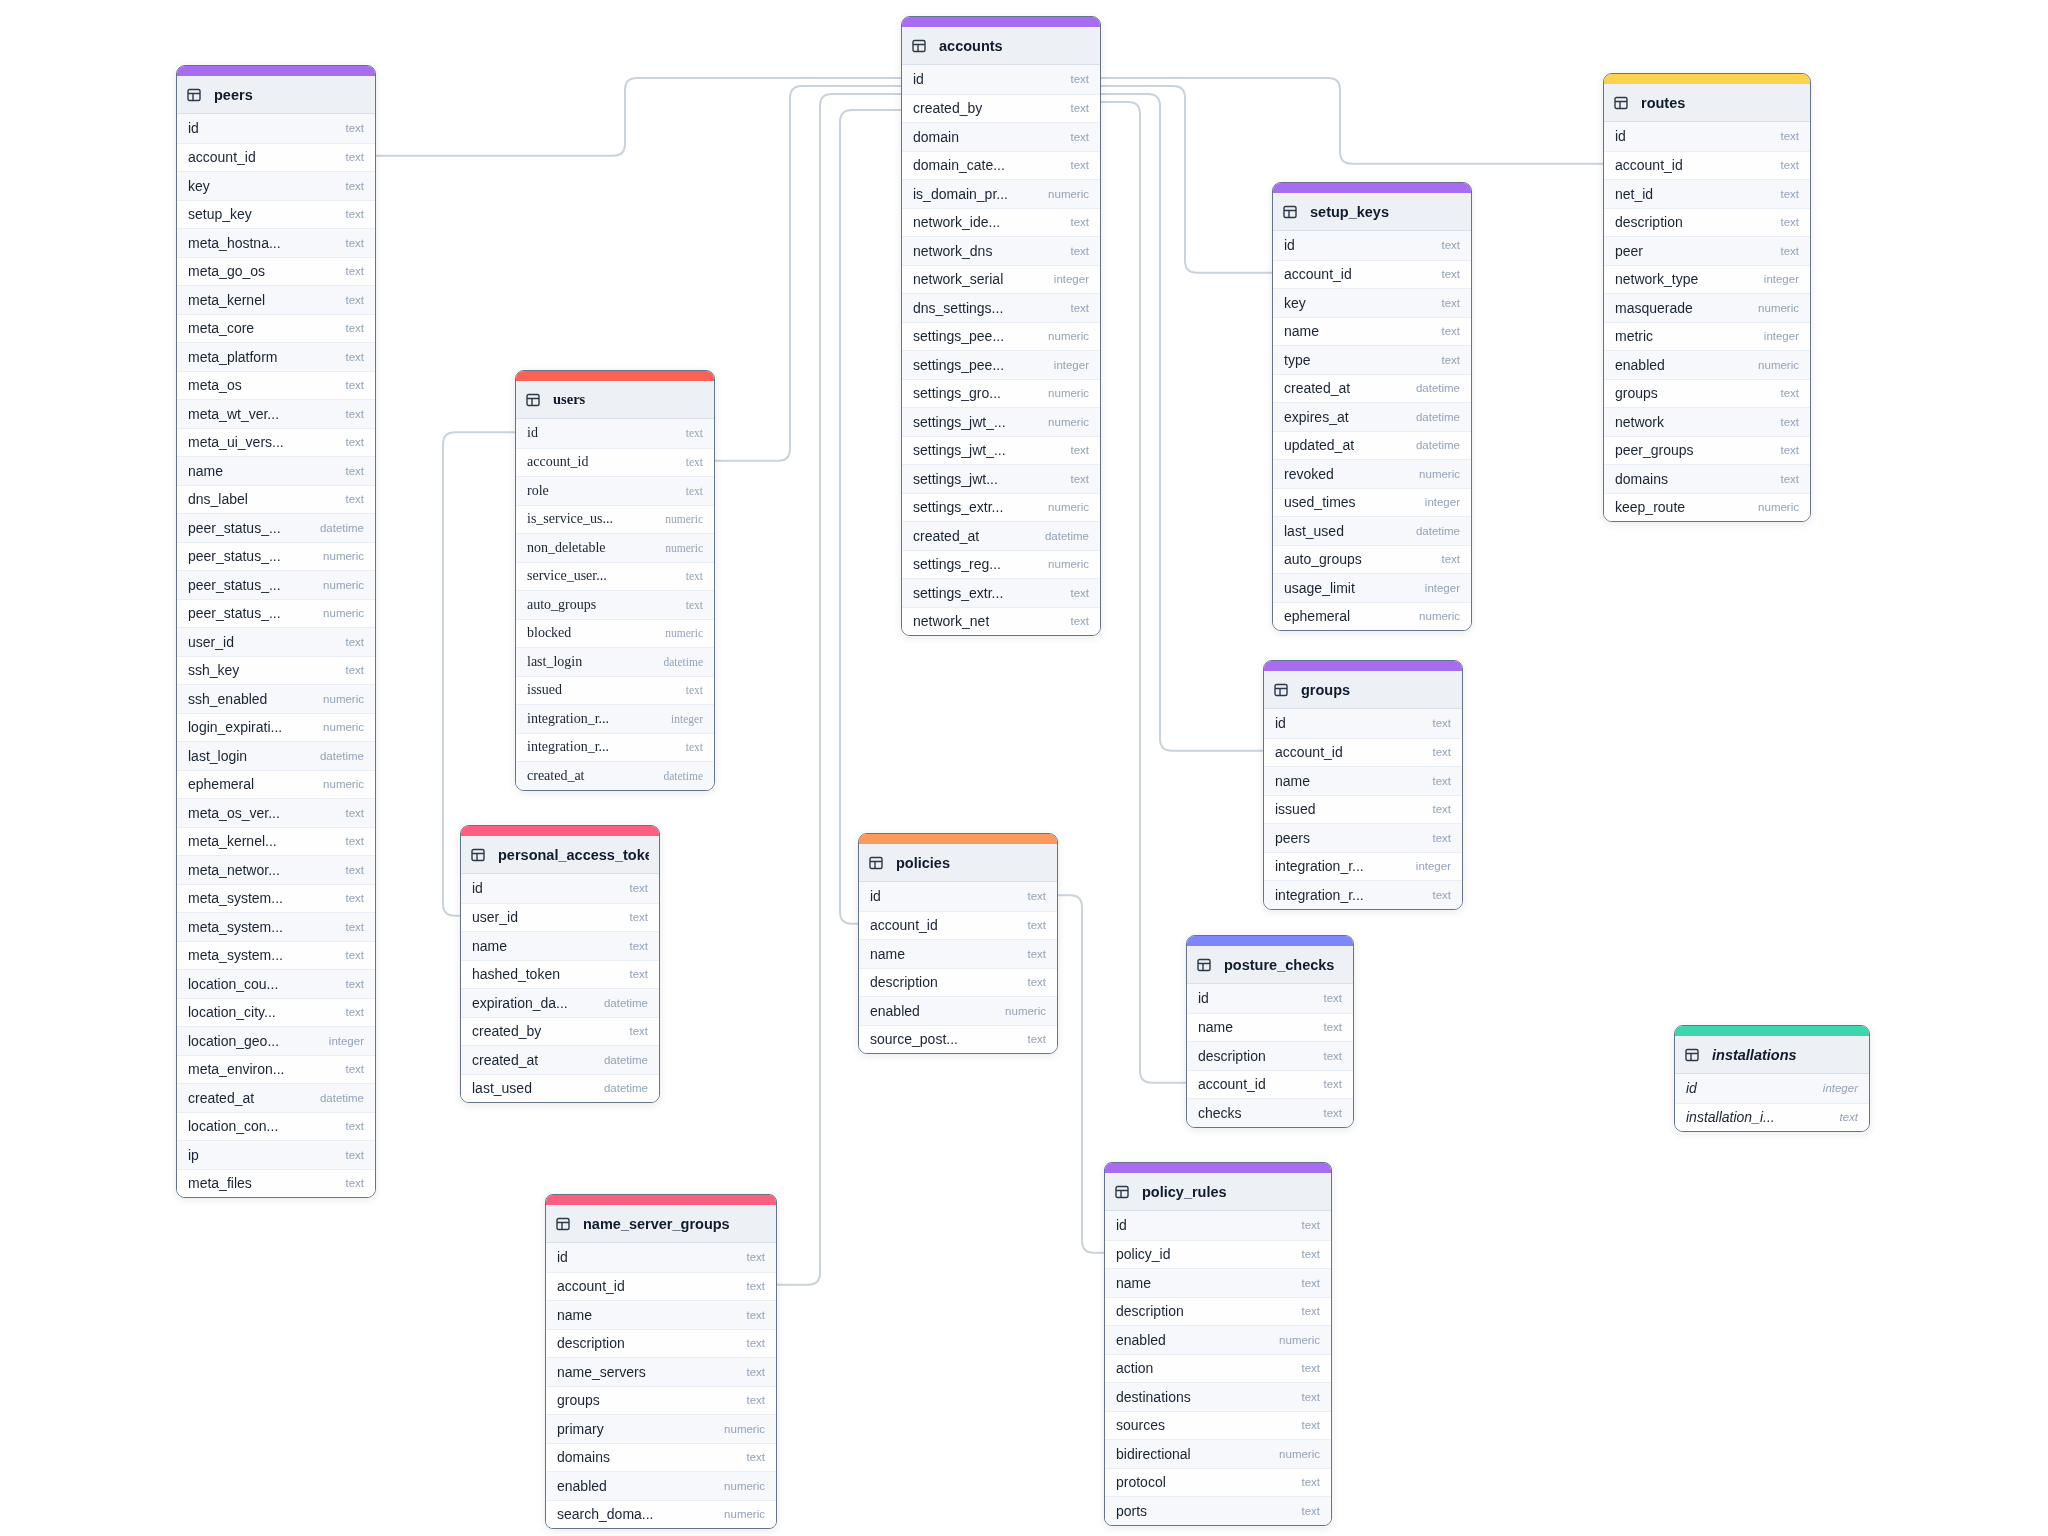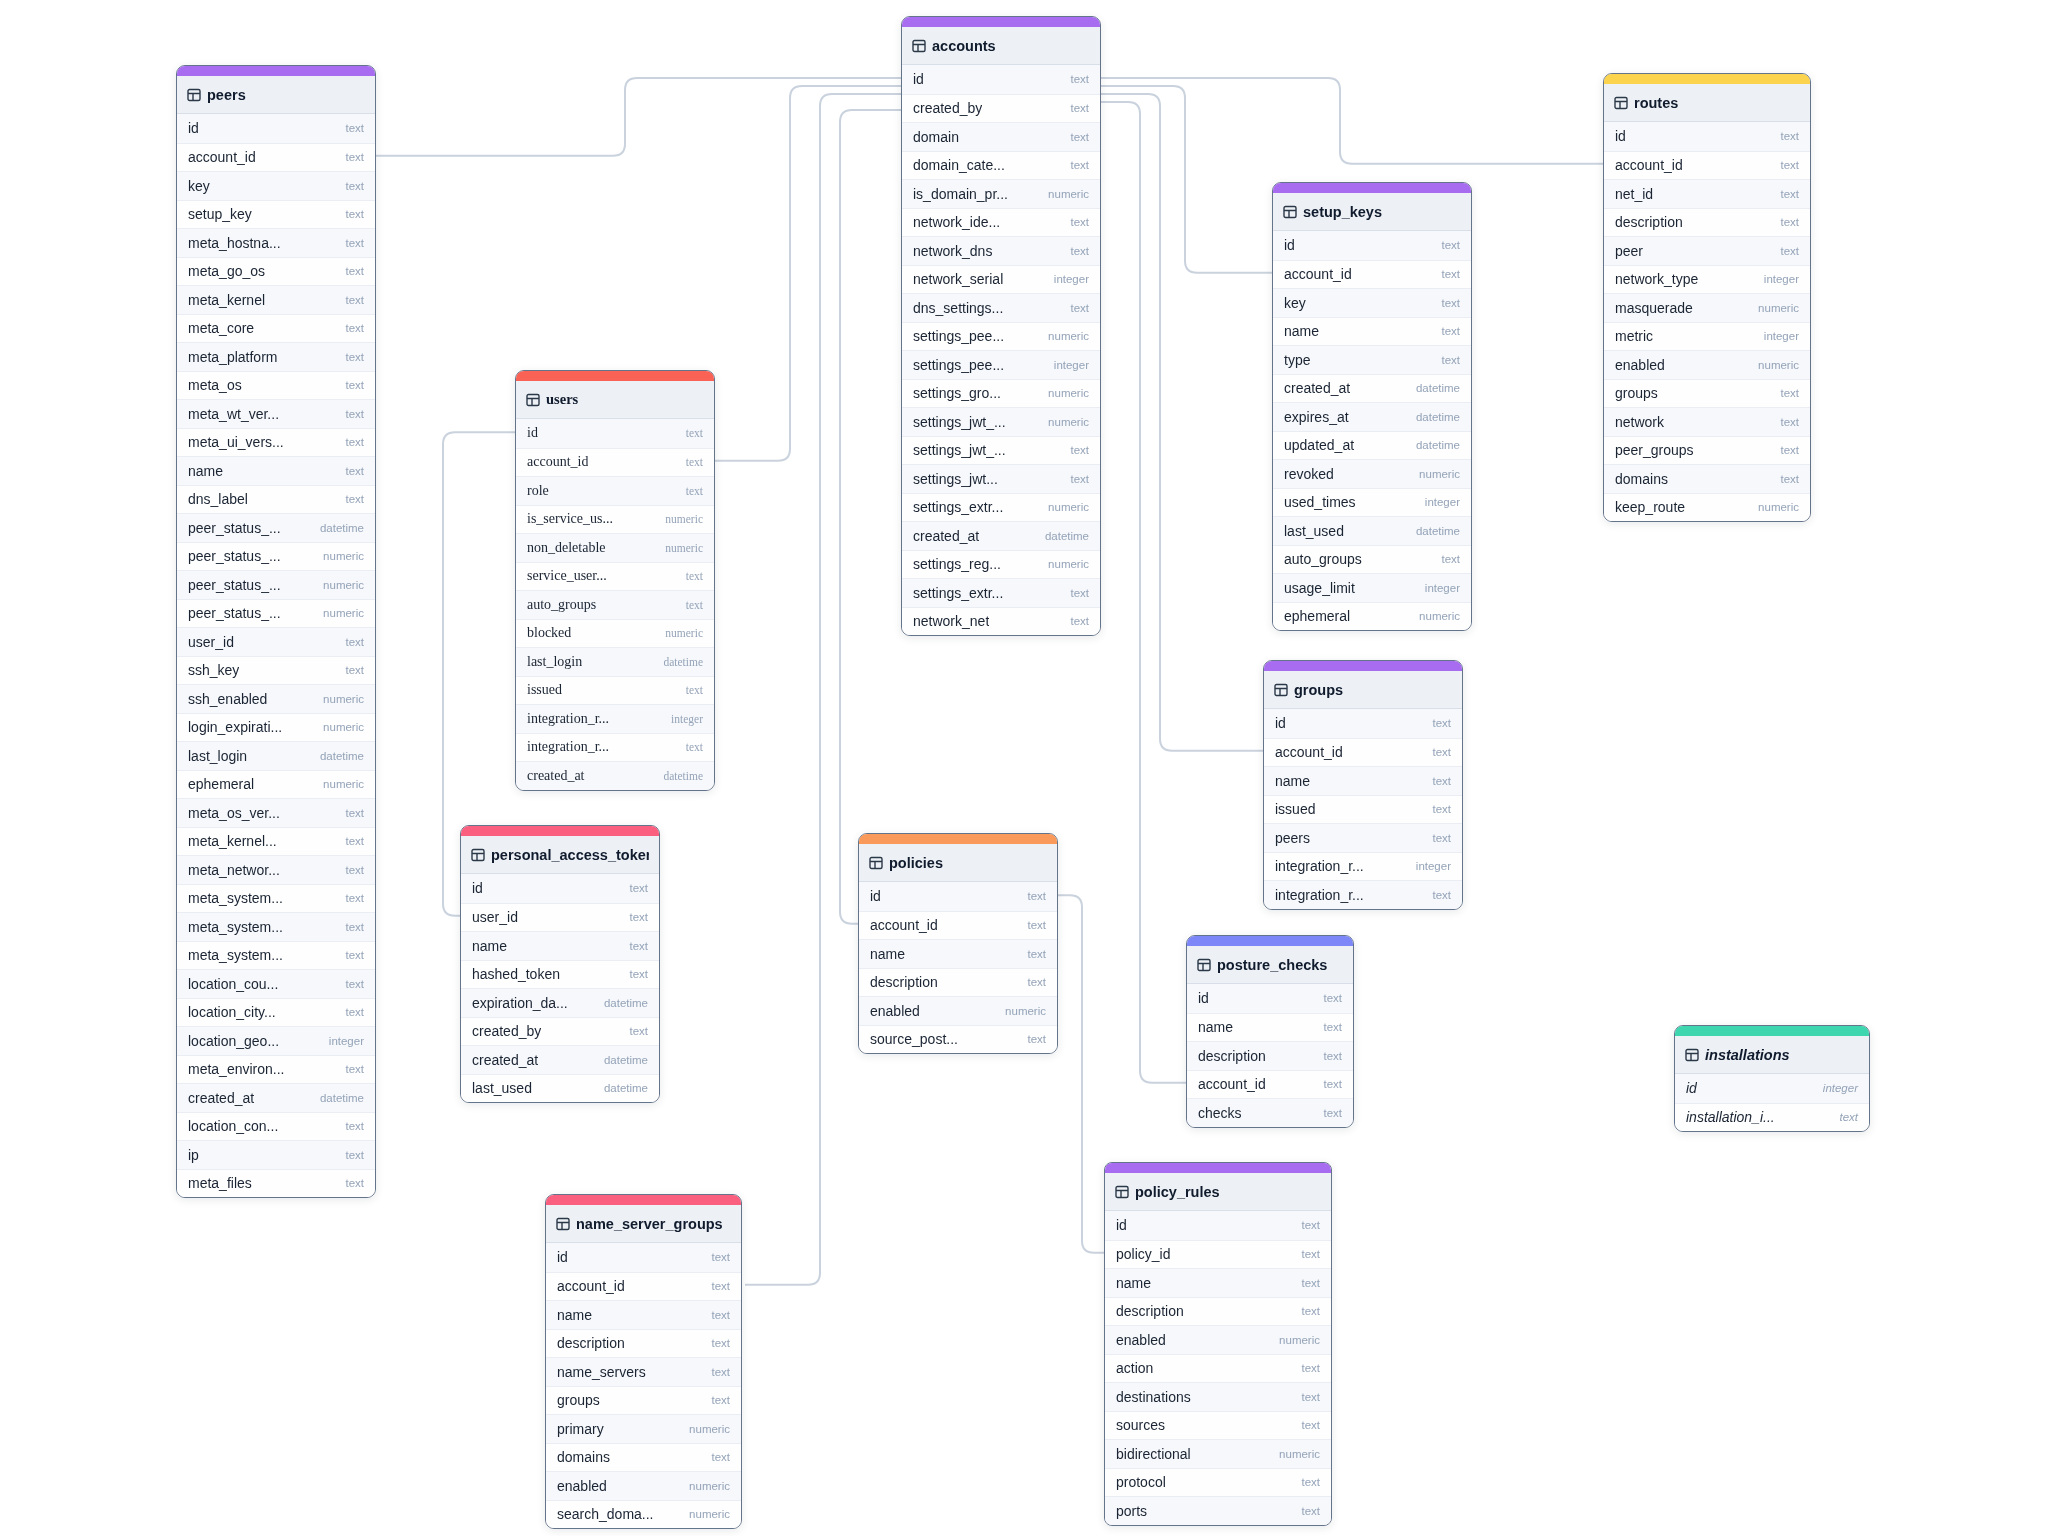--- a/index.html
+++ b/index.html
@@ -3,21 +3,21 @@
 <meta charset="utf-8">
 <style>
   html,body{margin:0;padding:0;width:2048px;height:1536px;background:#ffffff;overflow:hidden;
     font-family:"Liberation Sans",sans-serif;}
   .canvas{position:relative;width:2048px;height:1536px;background:#ffffff;}
   .wires{position:absolute;left:0;top:0;width:2048px;height:1536px;z-index:0;}
   .nodes{position:absolute;left:0;top:0;z-index:1;}
   .table-card{position:absolute;background:#ffffff;border:1.5px solid #64748b;border-radius:9px;
     overflow:hidden;box-shadow:0 2px 8px rgba(30,41,59,.10);box-sizing:border-box;}
   .bar{height:10px;}
-  .thead{height:38px;display:flex;align-items:center;gap:6px;padding:0 10px;background:#edf0f5;
+  .thead{height:38px;display:flex;align-items:center;gap:13px;padding:0 10px;background:#edf0f5;
     border-bottom:1px solid #d9dfe8;box-sizing:border-box;}
   .tname{font-size:14.5px;font-weight:bold;color:#101c2e;white-space:nowrap;overflow:hidden;}
   .ticon{flex:0 0 auto;display:flex;}
   .rows{display:block;}
   .row{height:28.5px;display:flex;align-items:center;justify-content:space-between;
     padding:0 11px;box-sizing:border-box;white-space:nowrap;}
   .row + .row{border-top:1px solid #eaeef4;}
   .rows .row:nth-child(odd){background:#f6f8fb;}
   .rows .row:nth-child(even){background:#fefefe;}
   .fname{font-size:14px;font-weight:500;color:#1a2433;overflow:hidden;text-overflow:ellipsis;}
@@ -668,21 +668,21 @@
           <div class="row">
     <span class="fname">created_at</span>
     <span class="ftype">datetime</span>
   </div>
           <div class="row">
     <span class="fname">last_used</span>
     <span class="ftype">datetime</span>
   </div>
         </div>
   </div>
-      <div class="table-card" style="left: 545px; top: 1194px; width: 197px;">
+      <div class="table-card" style="left: 545px; top: 1194px; width: 232px; border-radius: 8px;">
     <div class="bar" style="background: rgb(250, 95, 127);"></div>
     <div class="thead">
       <span class="ticon">
         <svg width="14" height="14" viewBox="0 0 14 14" fill="none">
           <rect x="1" y="1.5" width="12" height="11" rx="1.5" stroke="#2b3848" stroke-width="1.4"></rect>
           <line x1="1" y1="5.5" x2="13" y2="5.5" stroke="#2b3848" stroke-width="1.4"></line>
           <line x1="6" y1="5.5" x2="6" y2="12.5" stroke="#2b3848" stroke-width="1.4"></line>
         </svg>
       </span>
       <span class="tname">name_server_groups</span>

